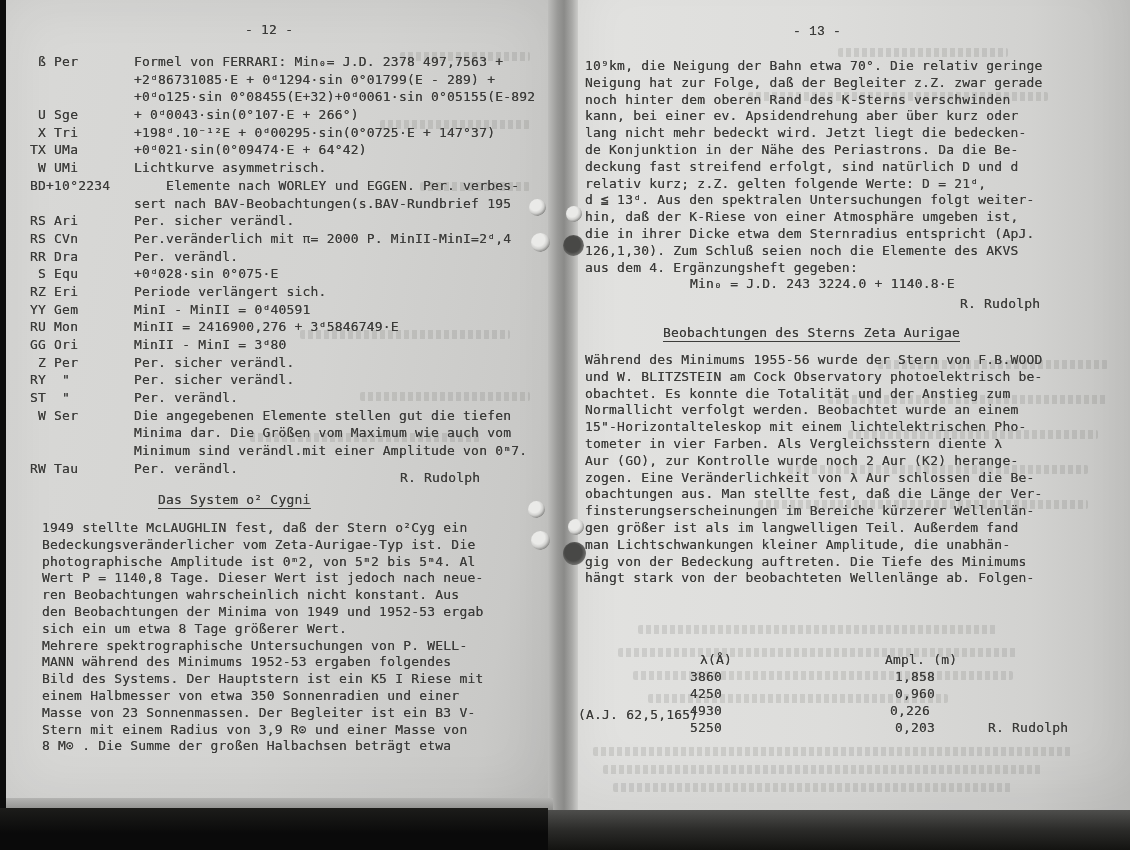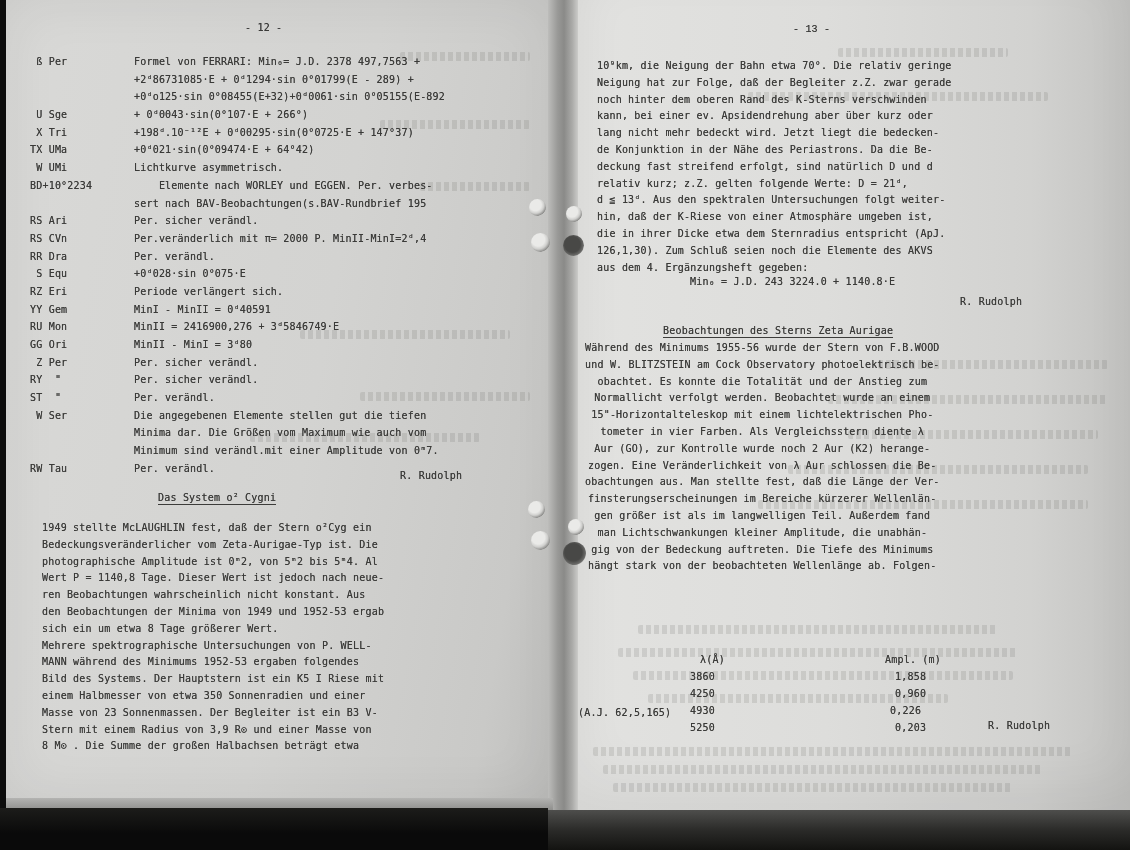--- a/index.html
+++ b/index.html
@@ -15,21 +15,21 @@
   .gutter{position:absolute;left:548px;top:0;width:32px;height:812px;
     background:linear-gradient(90deg,#bdbdbb 0%,#999997 30%,#8a8a88 50%,#a9a9a7 75%,#d6d6d4 100%);}
   .edge-strip{position:absolute;left:6px;top:798px;width:547px;height:12px;
     background:linear-gradient(180deg,#b3b3b1,#8f8f8d);}
   .bottom-band{position:absolute;left:548px;top:810px;width:582px;height:40px;
     background:linear-gradient(180deg,#4e4e4c 0%,#2b2b29 50%,#131311 100%);}
   .bottom-left-band{position:absolute;left:0;top:808px;width:548px;height:42px;
     background:linear-gradient(180deg,#1c1c1a 0%,#0a0a0a 60%);}
 
   .pageno,.heading,.byline,.block,.ref{position:absolute;z-index:2;color:#3a3a38;
-    font-size:10px;letter-spacing:0.2px;text-shadow:0 0 0.6px rgba(55,55,53,0.75);}
+    font-size:13px;letter-spacing:0.2px;text-shadow:0 0 0.6px rgba(55,55,53,0.75);}
   .tline{position:relative;white-space:pre;}
   .lh17 .tline{height:17.7px;line-height:17.7px;}
   .lh16 .tline{height:16.8px;line-height:16.8px;}
   .slabel{display:inline-block;width:104px;white-space:pre;}
   .heading{border-bottom:1.4px solid #3c3c3a;padding-bottom:1px;}
   .trow{height:17px;line-height:17px;}
   .tc{position:absolute;white-space:pre;}
 
   .ghost{position:absolute;z-index:1;height:9px;opacity:0.14;filter:blur(0.7px);
     background:repeating-linear-gradient(90deg,#55554f 0 5px,transparent 5px 8px);border-radius:2px;}
@@ -114,21 +114,21 @@
     <div class="ghost" style="left:60px;top:625px;width:360px;"></div>
     <div class="ghost" style="left:40px;top:648px;width:400px;"></div>
     <div class="ghost" style="left:55px;top:671px;width:380px;"></div>
     <div class="ghost" style="left:70px;top:694px;width:300px;"></div>
     <div class="ghost" style="left:15px;top:747px;width:480px;"></div>
     <div class="ghost" style="left:25px;top:765px;width:440px;"></div>
     <div class="ghost" style="left:35px;top:783px;width:400px;"></div>
 
     <div class="pageno" style="left:215px;top:24px;font-family:Liberation Mono, monospace;">- 13 -</div>
 
-    <div class="block lh16" style="left:7px;top:58px;margin-left:12px;">
+    <div class="block lh16" style="left:7px;top:58px;">
         <div class="tline">10⁹km, die Neigung der Bahn etwa 70°. Die relativ geringe</div>
         <div class="tline">Neigung hat zur Folge, daß der Begleiter z.Z. zwar gerade</div>
         <div class="tline">noch hinter dem oberen Rand des K-Sterns verschwinden</div>
         <div class="tline">kann, bei einer ev. Apsidendrehung aber über kurz oder</div>
         <div class="tline">lang nicht mehr bedeckt wird. Jetzt liegt die bedecken-</div>
         <div class="tline">de Konjunktion in der Nähe des Periastrons. Da die Be-</div>
         <div class="tline">deckung fast streifend erfolgt, sind natürlich D und d</div>
         <div class="tline">relativ kurz; z.Z. gelten folgende Werte: D = 21ᵈ,</div>
         <div class="tline">d ≦ 13ᵈ. Aus den spektralen Untersuchungen folgt weiter-</div>
         <div class="tline">hin, daß der K-Riese von einer Atmosphäre umgeben ist,</div>
@@ -136,21 +136,21 @@
         <div class="tline">126,1,30). Zum Schluß seien noch die Elemente des AKVS</div>
         <div class="tline">aus dem 4. Ergänzungsheft gegeben:</div>
       </div>
 
     <div class="block" style="left:112px;top:276px;">Min₀ = J.D. 243 3224.0 + 1140.8·E</div>
 
     <div class="byline" style="left:382px;top:296px;">R. Rudolph</div>
 
     <div class="heading" style="left:85px;top:325px;">Beobachtungen des Sterns Zeta Aurigae</div>
 
-    <div class="block lh16" style="left:7px;top:340px;text-align:center;">
+    <div class="block lh16" style="left:7px;top:352px;">
         <div class="tline">Während des Minimums 1955-56 wurde der Stern von F.B.WOOD</div>
         <div class="tline">und W. BLITZSTEIN am Cock Observatory photoelektrisch be-</div>
         <div class="tline">obachtet. Es konnte die Totalität und der Anstieg zum</div>
         <div class="tline">Normallicht verfolgt werden. Beobachtet wurde an einem</div>
         <div class="tline">15"-Horizontalteleskop mit einem lichtelektrischen Pho-</div>
         <div class="tline">tometer in vier Farben. Als Vergleichsstern diente λ</div>
         <div class="tline">Aur (GO), zur Kontrolle wurde noch 2 Aur (K2) herange-</div>
         <div class="tline">zogen. Eine Veränderlichkeit von λ Aur schlossen die Be-</div>
         <div class="tline">obachtungen aus. Man stellte fest, daß die Länge der Ver-</div>
         <div class="tline">finsterungserscheinungen im Bereiche kürzerer Wellenlän-</div>

